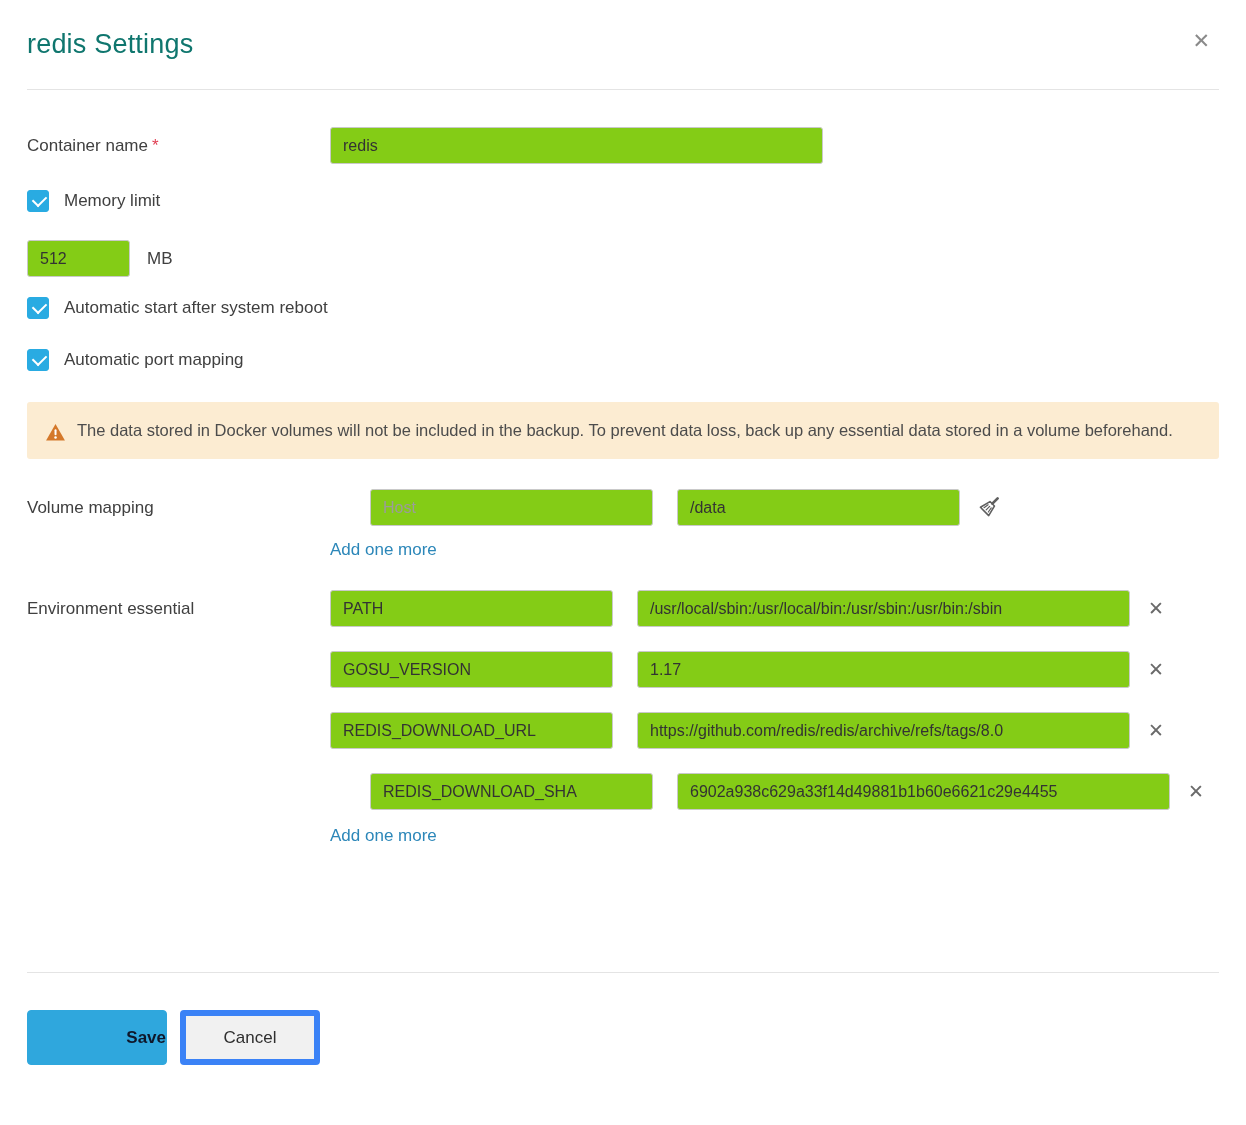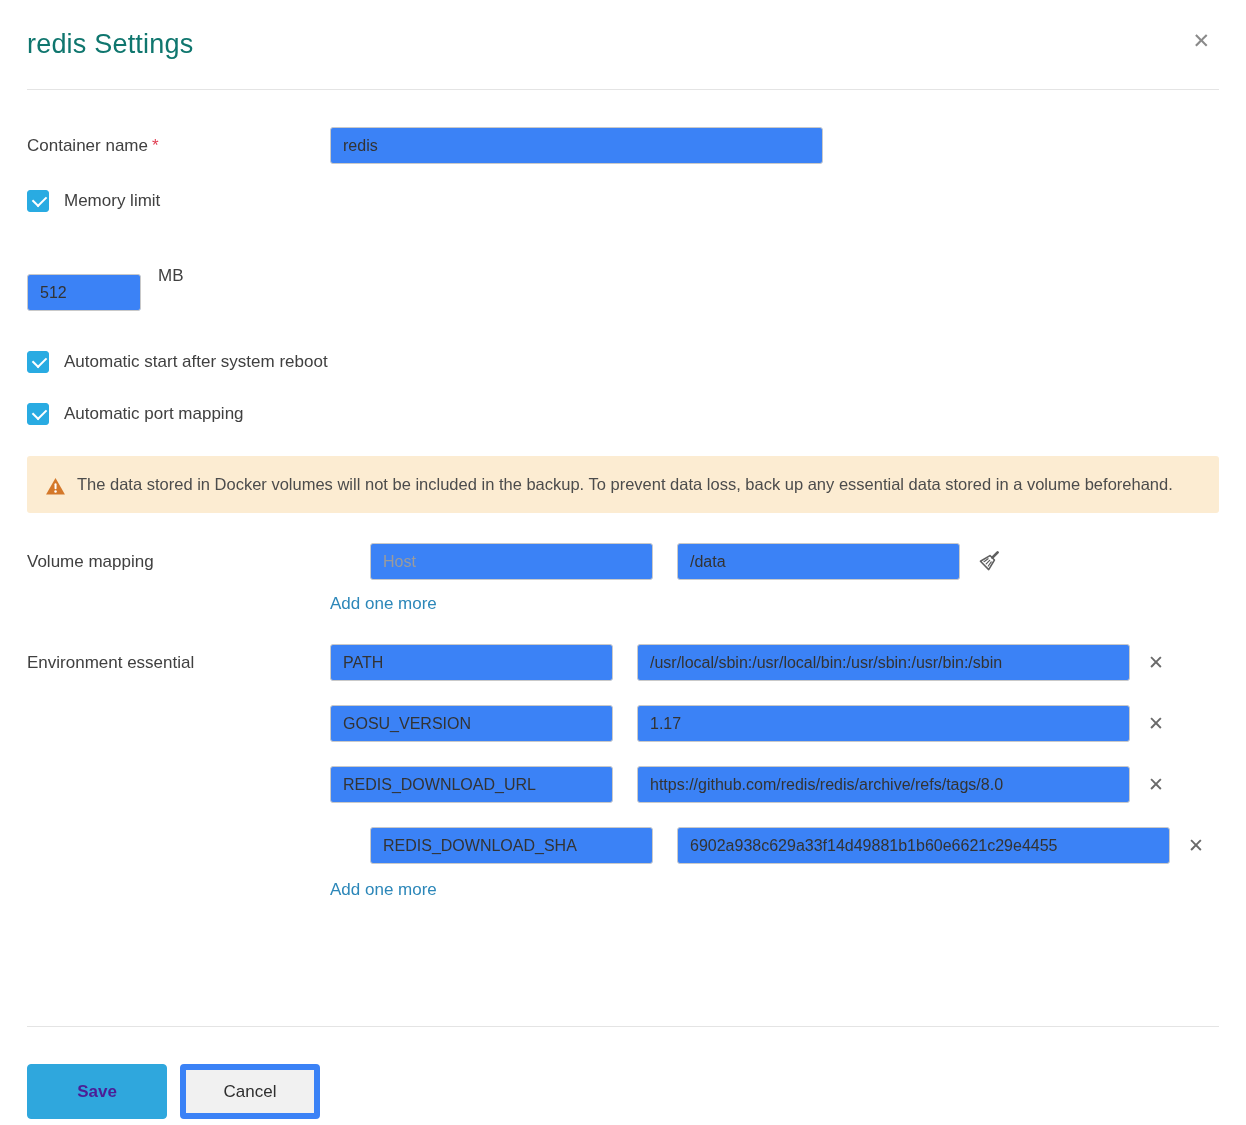--- a/index.html
+++ b/index.html
@@ -16,23 +16,23 @@
   .close-btn{position:absolute; right:3px; top:24px; border:none; background:none;
     font-size:21px; color:#8a8a8a; cursor:pointer; line-height:1; padding:6px;}
 
   .content{padding:37px 27px 0 27px;}
 
   .frow{display:flex; align-items:flex-start;}
   .flabel{width:303px; font-size:17px; color:#404040; line-height:37px; flex-shrink:0;}
   .req{color:var(--required); margin-left:4px;}
 
   input[type=text]{height:37px; border:1px solid #c9c9c9; border-radius:3px;
-    font-family:inherit; font-size:16px; color:#333; padding:0 12px; background:#3b82f6; outline:none;}
+    font-family:inherit; font-size:16px; color:#333; padding:0 12px; background:#84cc16; outline:none;}
   input::placeholder{color:#9b9b9b;}
-  .w-lg{width:493px;} .w-md{width:283px;} .w-sm{width:114px;margin-top:34px;}
+  .w-lg{width:493px;} .w-md{width:283px;} .w-sm{width:103px;}
 
   .check-row{display:flex; align-items:center; margin-top:26px;}
   .checkbox{width:22px; height:22px; border-radius:3px; background:#fff;
     border:1px solid #c9c9c9; position:relative; cursor:pointer; flex-shrink:0;}
   .checkbox.checked{background:var(--checkbox); border-color:var(--checkbox);}
   .checkbox.checked::after{content:""; position:absolute; left:5px; top:4px; width:11px; height:7px;
     border-left:2.6px solid #fff; border-bottom:2.6px solid #fff; transform:rotate(-45deg);}
   .check-label{margin-left:15px; font-size:17px; color:#404040;}
 
   .mem-row{display:flex; align-items:center; margin-top:28px;}
@@ -52,21 +52,21 @@
     color:#6a6a6a; font-size:19px; line-height:1; padding:2px;}
   .broom-btn{margin-left:14px;}
 
   .add-link{display:inline-block; margin-top:14px; font-size:17px; color:var(--link);
     text-decoration:none; cursor:pointer;}
   .env-section .add-link{margin-top:16px;}
 
   .footer-divider{margin:126px 27px 0 27px; border-top:1px solid #e4e4e4;}
   .footer-buttons{margin:37px 27px 0 27px; display:flex;}
   .btn{height:55px; width:140px; border-radius:4px; font-family:inherit; font-size:17px; cursor:pointer;}
-  .btn-save{background:var(--accent); border:1px solid var(--accent); color:#4c1d95; font-weight:700;}
+  .btn-save{background:var(--accent); border:1px solid var(--accent); color:#0f172a; font-weight:700;text-align:right;}
   .btn-cancel{margin-left:13px; background:#f1f1f1; border:6px solid #3b82f6; color:#2f2f2f;}
 </style>
 </head>
 <body>
 
 <div class="dialog-header">
   <div class="dialog-title">redis Settings</div>
   <button class="close-btn">✕</button>
 </div>
 
@@ -80,21 +80,21 @@
   <div class="check-row">
     <div class="checkbox checked"></div>
     <div class="check-label">Memory limit</div>
   </div>
 
   <div class="mem-row">
     <input type="text" class="w-sm" value="512" style="">
     <div class="unit">MB</div>
   </div>
 
-  <div class="check-row" style="margin-top:40px;text-align:right;">
+  <div class="check-row" style="margin-top:20px;text-align:right;">
     <div class="checkbox checked"></div>
     <div class="check-label">Automatic start after system reboot</div>
   </div>
 
   <div class="check-row" style="margin-top:30px;">
     <div class="checkbox checked"></div>
     <div class="check-label">Automatic port mapping</div>
   </div>
 
   <div class="warning">

